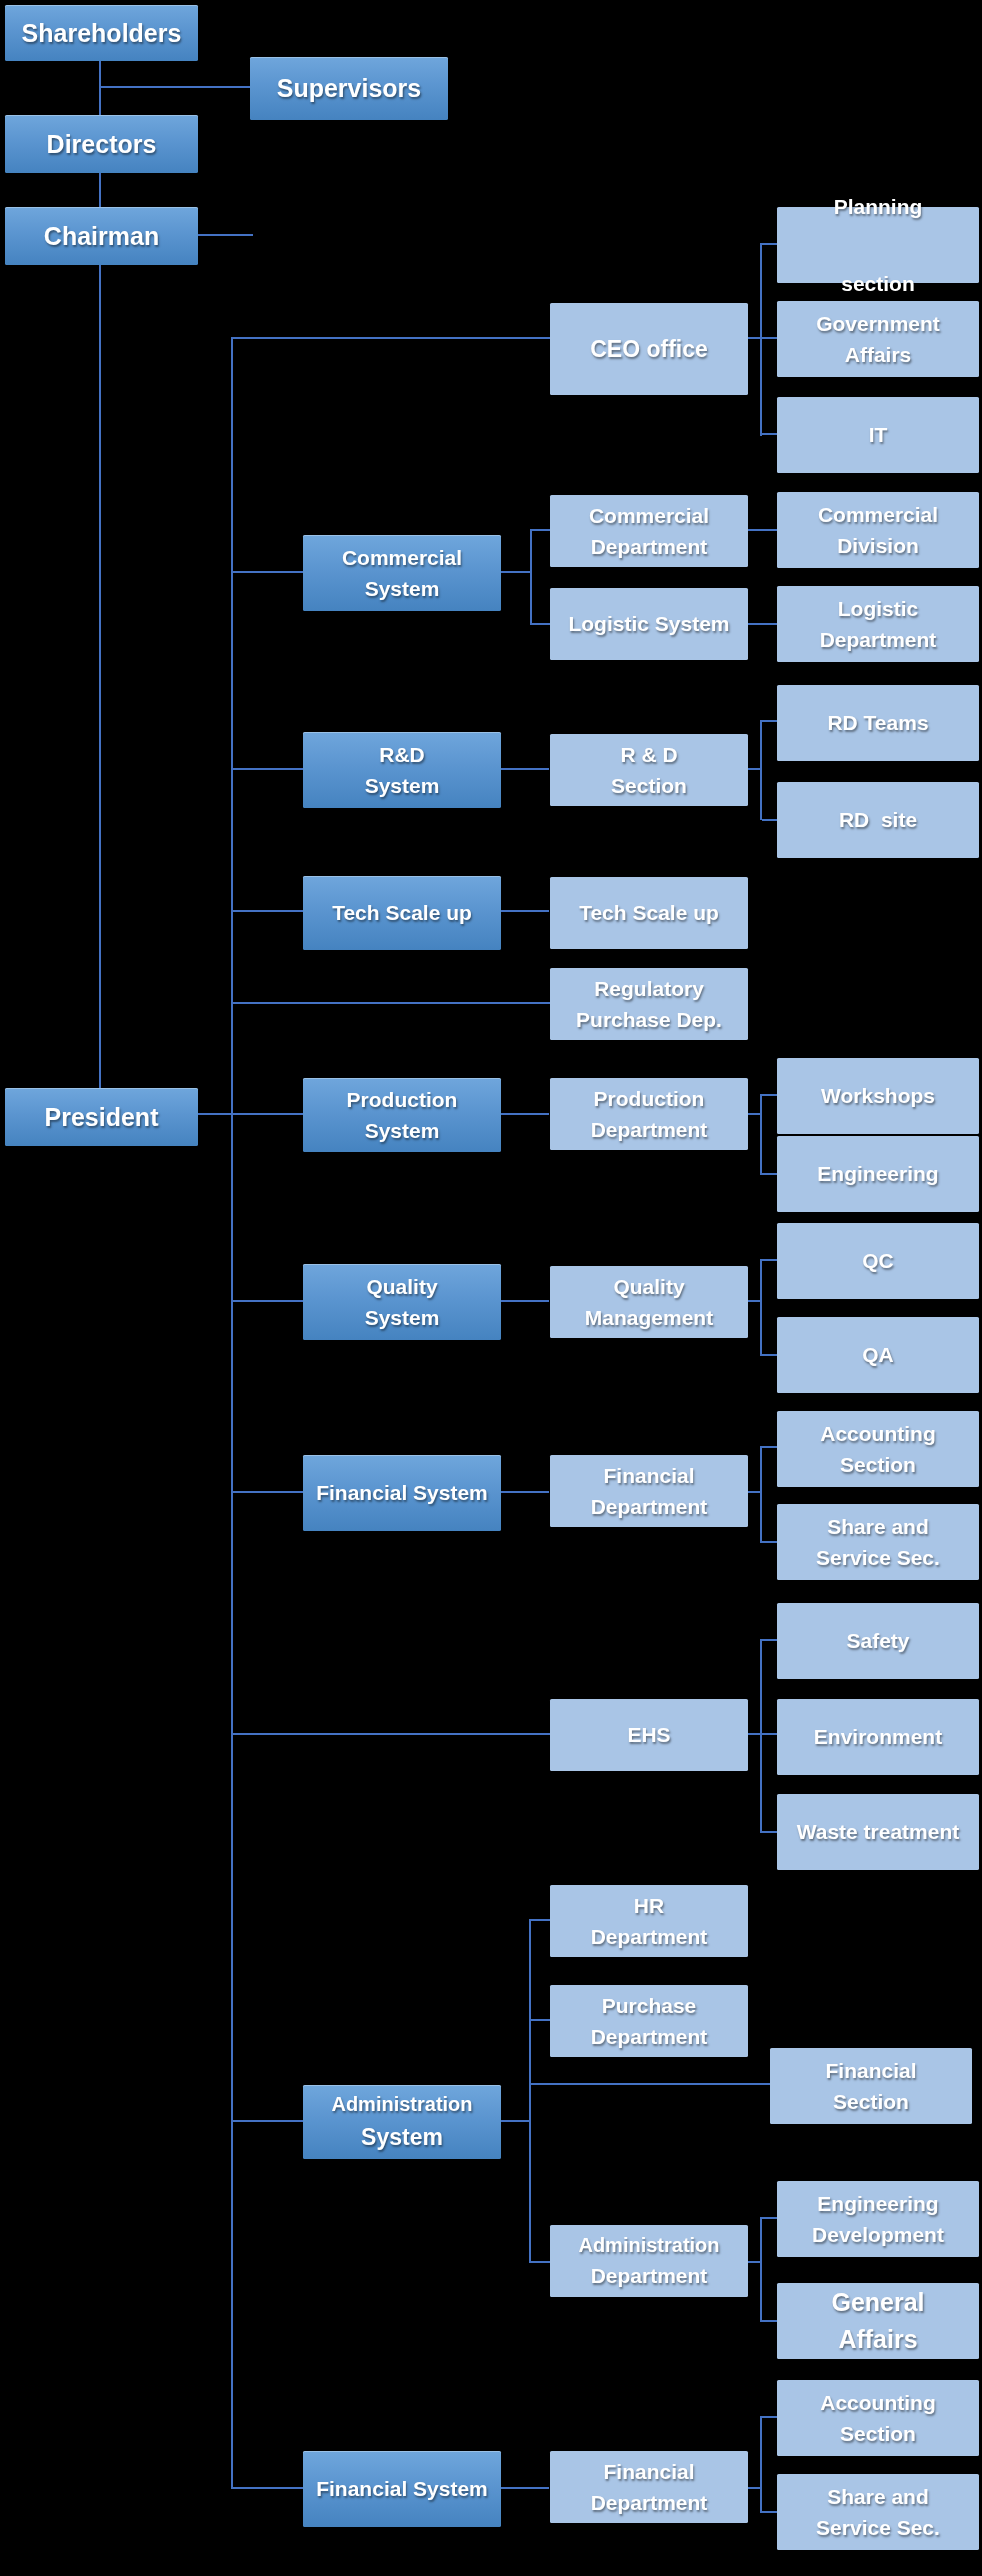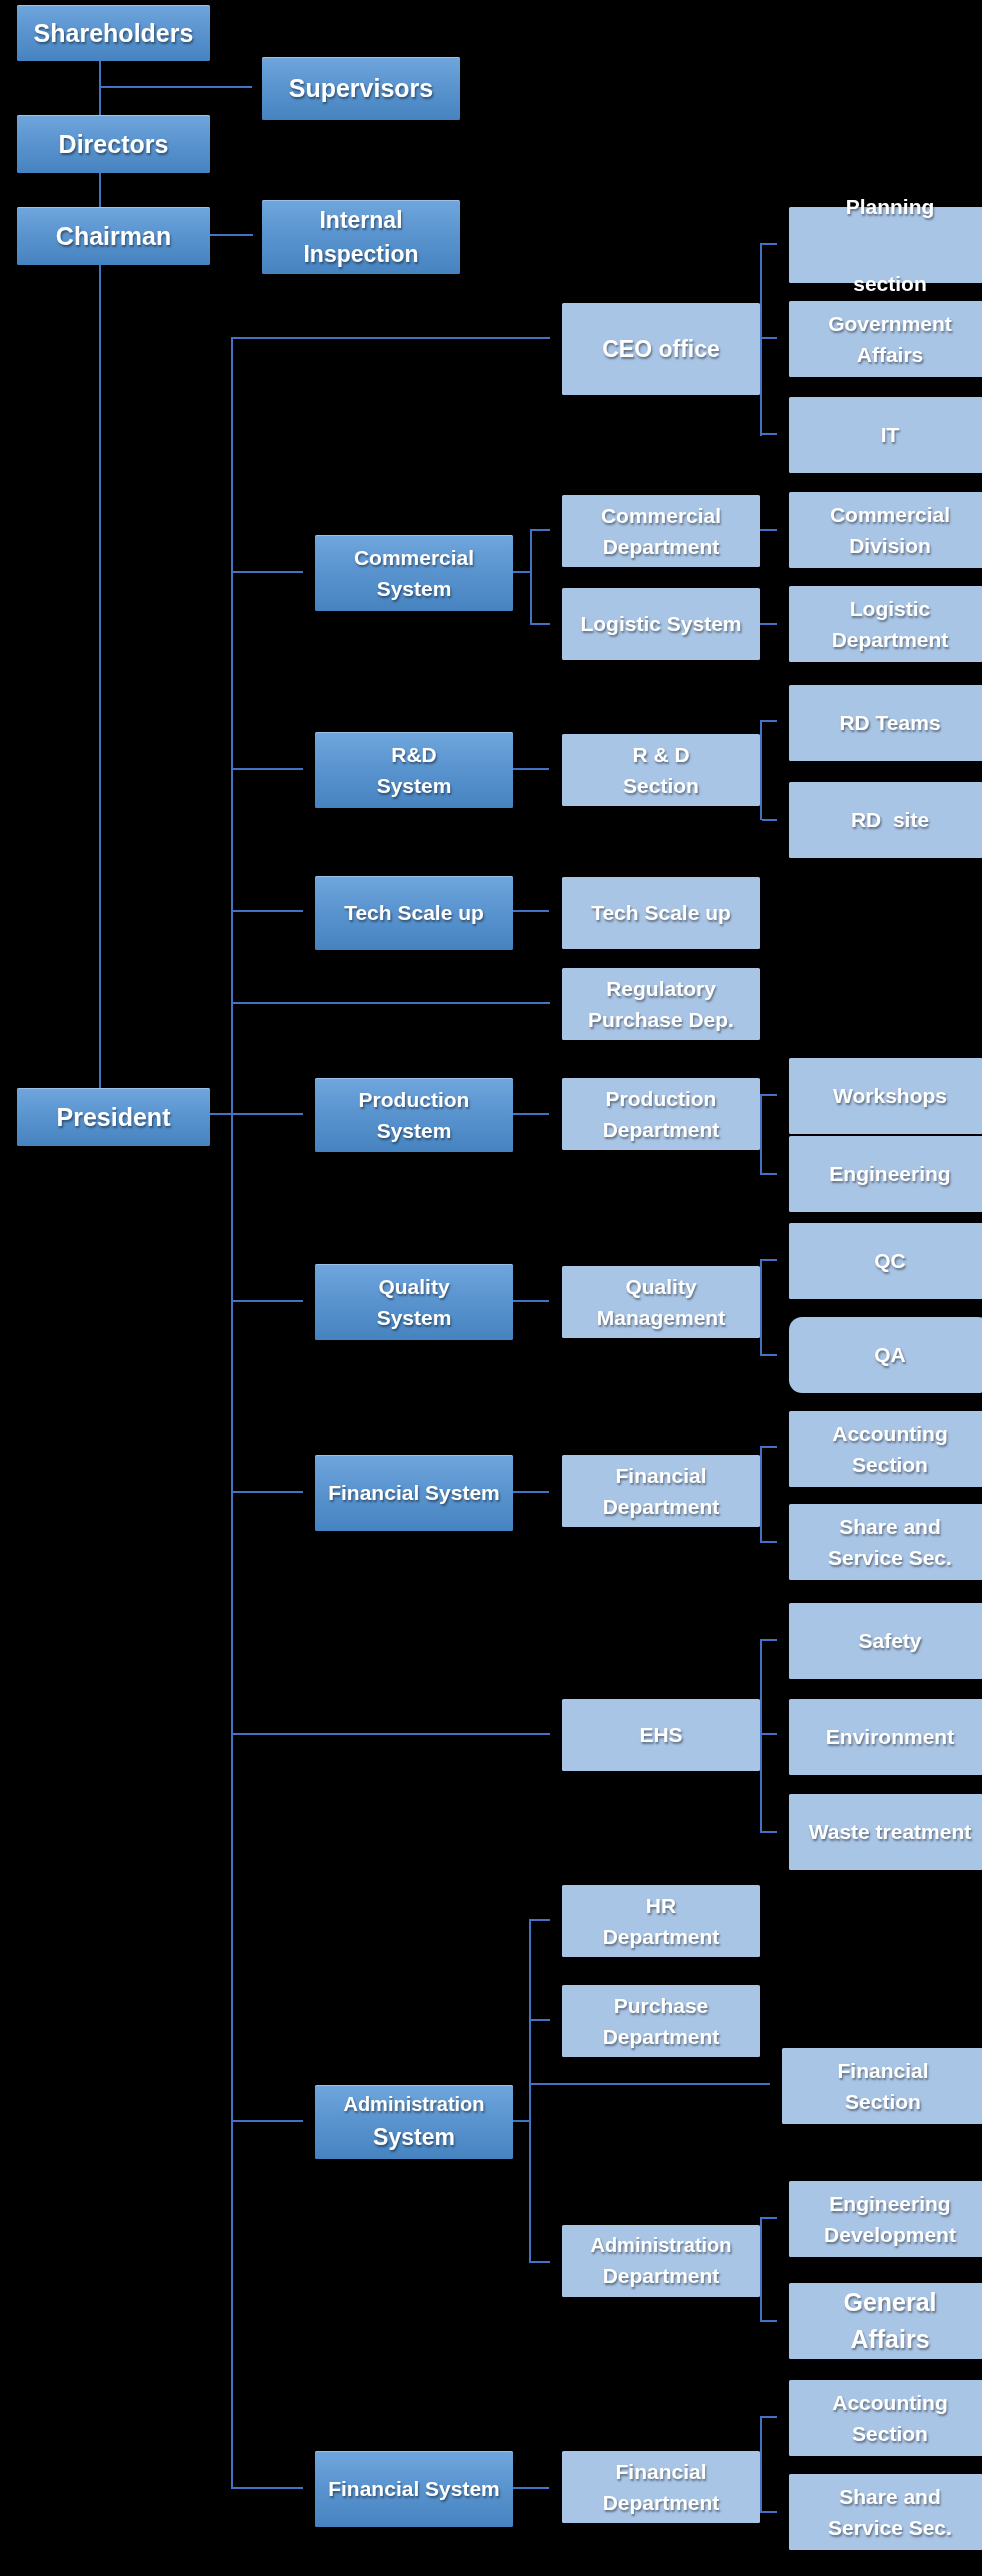--- a/index.html
+++ b/index.html
@@ -17,21 +17,20 @@
   .node{
     position:absolute;
     display:flex;
     flex-direction:column;
     align-items:center;
     justify-content:center;
     text-align:center;
     color:#fff;
     font-weight:bold;
     border-radius:1.6px;
-    margin-left:12px;
   }
   .node.dark{
     background:linear-gradient(180deg,#6fa6dc 0%,#5b95d0 45%,#4583c0 100%);
     box-shadow:inset 0 1.1px 0 rgba(255,255,255,.30);
   }
   .node.light{
     background:#a9c5e6;
   }
   .ln{
     line-height:1.48;
@@ -124,24 +123,20 @@
     </div>
     <div class="node dark" style="left: 5px; top: 207px; width: 193px; height: 58px;">
       <div class="ln xl">Chairman</div>
     </div>
     <div class="node dark" style="left: 5px; top: 1088px; width: 193px; height: 58px;">
       <div class="ln xl">President</div>
     </div>
     <div class="node dark" style="left: 250px; top: 57px; width: 198px; height: 63px;">
       <div class="ln xl">Supervisors</div>
     </div>
-    <div class="node dark" style="left: 250px; top: 200px; width: 198px; height: 74px;">
-      <div class="ln lg">Internal</div>
-      <div class="ln lg">Inspection</div>
-    </div>
     <div class="node light" style="left: 550px; top: 303px; width: 198px; height: 92px;">
       <div class="ln lg">CEO office</div>
     </div>
     <div class="node light" style="left: 777px; top: 207px; width: 202px; height: 76px; gap: 45px;">
       <div class="ln md">Planning</div>
       <div class="ln md">section</div>
     </div>
     <div class="node light" style="left: 777px; top: 301px; width: 202px; height: 76px;">
       <div class="ln md">Government</div>
       <div class="ln md">Affairs</div>
@@ -210,21 +205,21 @@
       <div class="ln md">Quality</div>
       <div class="ln md">System</div>
     </div>
     <div class="node light" style="left: 550px; top: 1266px; width: 198px; height: 72px;">
       <div class="ln md">Quality</div>
       <div class="ln md">Management</div>
     </div>
     <div class="node light" style="left: 777px; top: 1223px; width: 202px; height: 76px;">
       <div class="ln md">QC</div>
     </div>
-    <div class="node light" style="left: 777px; top: 1317px; width: 202px; height: 76px; border-radius: 13px;">
+    <div class="node light" style="left: 777px; top: 1317px; width: 202px; height: 76px;">
       <div class="ln md">QA</div>
     </div>
     <div class="node dark" style="left: 303px; top: 1455px; width: 198px; height: 76px;">
       <div class="ln md">Financial System</div>
     </div>
     <div class="node light" style="left: 550px; top: 1455px; width: 198px; height: 72px;">
       <div class="ln md">Financial</div>
       <div class="ln md">Department</div>
     </div>
     <div class="node light" style="left: 777px; top: 1411px; width: 202px; height: 76px;">

